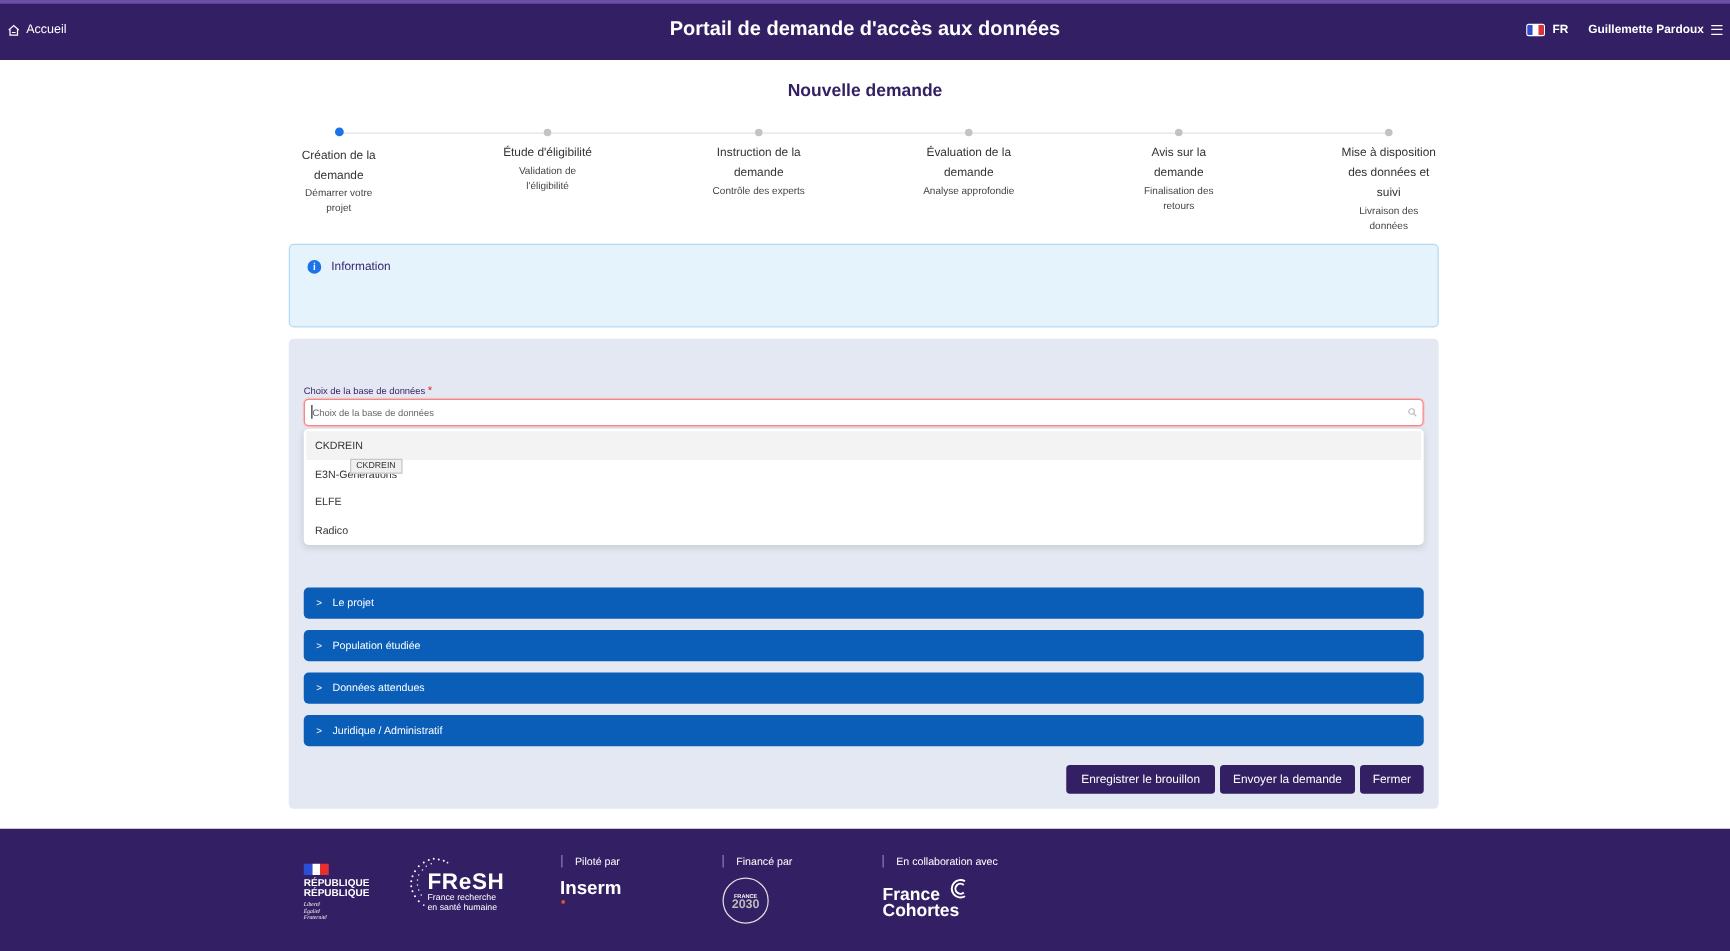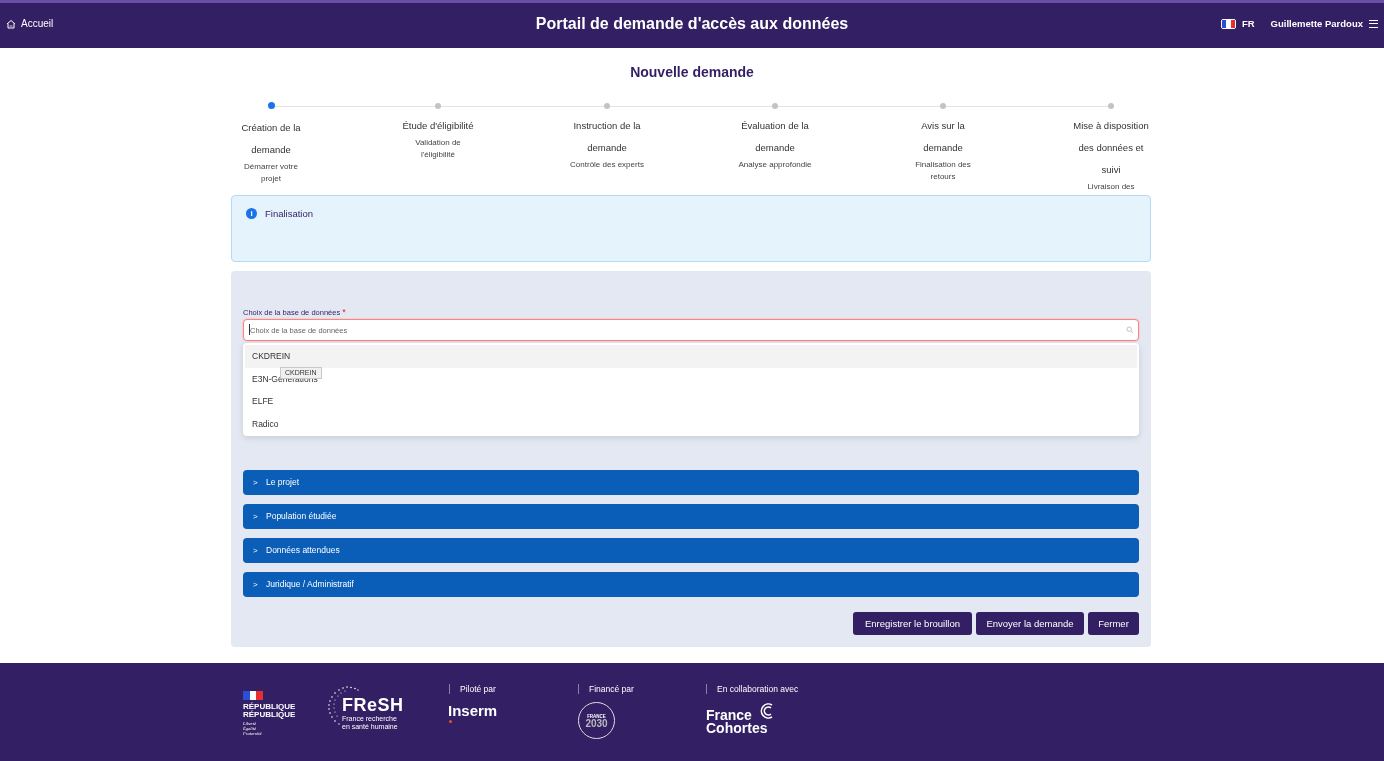--- a/index.html
+++ b/index.html
@@ -16,21 +16,21 @@
   .menu-icon { width: 9px; height: 8px; display: flex; flex-direction: column; justify-content: space-between; cursor: pointer; }
   .menu-icon span { height: 1px; background: #fff; display: block; }
 
   .page-heading { position: absolute; left: 0; width: 1384px; top: 64px; text-align: center; color: #331f63; font-weight: bold; font-size: 14px; }
 
   .stepper { position: absolute; left: 232px; top: 100px; width: 920px; height: 90px; }
   .stepper-line { position: absolute; left: 38px; right: 38px; top: 6px; height: 1px; background: #e3e3e3; }
   .step { position: absolute; top: 2px; width: 90px; text-align: center; }
   .step-dot { width: 6px; height: 6px; border-radius: 50%; background: #c3c3c3; margin: 1px auto 0; position: relative; z-index: 2; }
   .step-dot.active { width: 7px; height: 7px; background: #1a73e8; margin-top: 0; }
-  .step-title { font-size: 9.5px; color: #333; line-height: 22px; margin-top: 8px; }
+  .step-title { font-size: 9.5px; color: #333; line-height: 16px; margin-top: 8px; }
   .step-sub { font-size: 8px; color: #444; line-height: 12px; }
 
   .info-box { position: absolute; left: 231px; top: 195px; width: 920px; height: 67px; background: #e5f3fd; border: 1px solid #b6d9f3; border-radius: 4px; }
   .info-icon { position: absolute; left: 14px; top: 12px; width: 11px; height: 11px; border-radius: 50%; background: #1a73e8; color: #fff; font-size: 8px; font-weight: bold; text-align: center; line-height: 11px; }
   .info-title { position: absolute; left: 33px; top: 12px; font-size: 9.5px; color: #331f63; }
   .info-text { position: absolute; left: 33px; top: 29px; right: 14px; font-size: 8px; color: #333; line-height: 13px; }
 
   .form-panel { position: absolute; left: 231px; top: 271px; width: 920px; height: 376px; background: #e3e8f2; border-radius: 4px; }
   .form-title { position: absolute; left: 12px; top: 12px; font-size: 13px; font-weight: bold; color: #331f63; }
   .field-label { position: absolute; left: 12px; top: 36px; font-size: 7.5px; color: #331f63; }
@@ -128,21 +128,21 @@
   </div>
   <div class="step" style="left:834px;">
     <div class="step-dot"></div>
     <div class="step-title" style="width:80px;margin-left:5px;margin-top:6px;">Mise à disposition des données et suivi</div>
     <div class="step-sub" style="width:56px;margin-left:17px;">Livraison des données</div>
   </div>
 </div>
 
 <div class="info-box">
   <div class="info-icon">i</div>
-  <div class="info-title">Finalisation</div>
+  <div class="info-title">Information</div>
 </div>
 
 <div class="form-panel">
   <div class="field-label"><span>Choix de la base de données</span><span class="req">*</span></div>
   <input class="db-input" type="text" placeholder="Choix de la base de données" style="">
   <div class="caret"></div>
   <svg class="search-icon" viewBox="0 0 8 8">
       <circle cx="3.2" cy="3.2" r="2.2" fill="none" stroke="#bbb" stroke-width="0.9"></circle>
       <path d="M4.8 4.8 L7 7" stroke="#bbb" stroke-width="0.9"></path>
     </svg>

